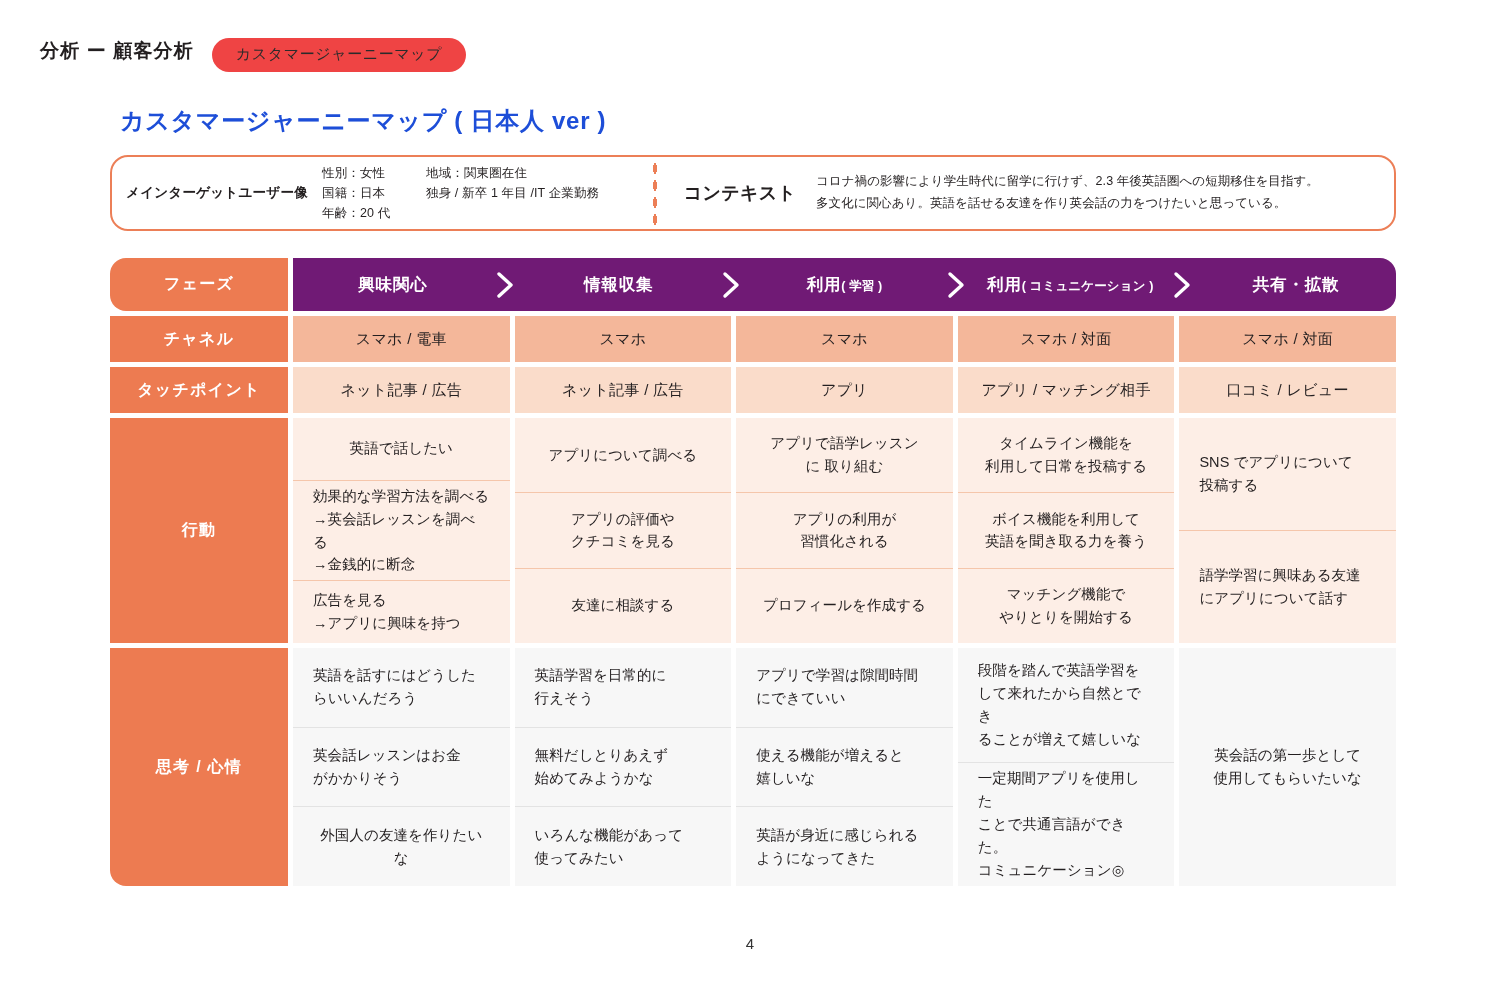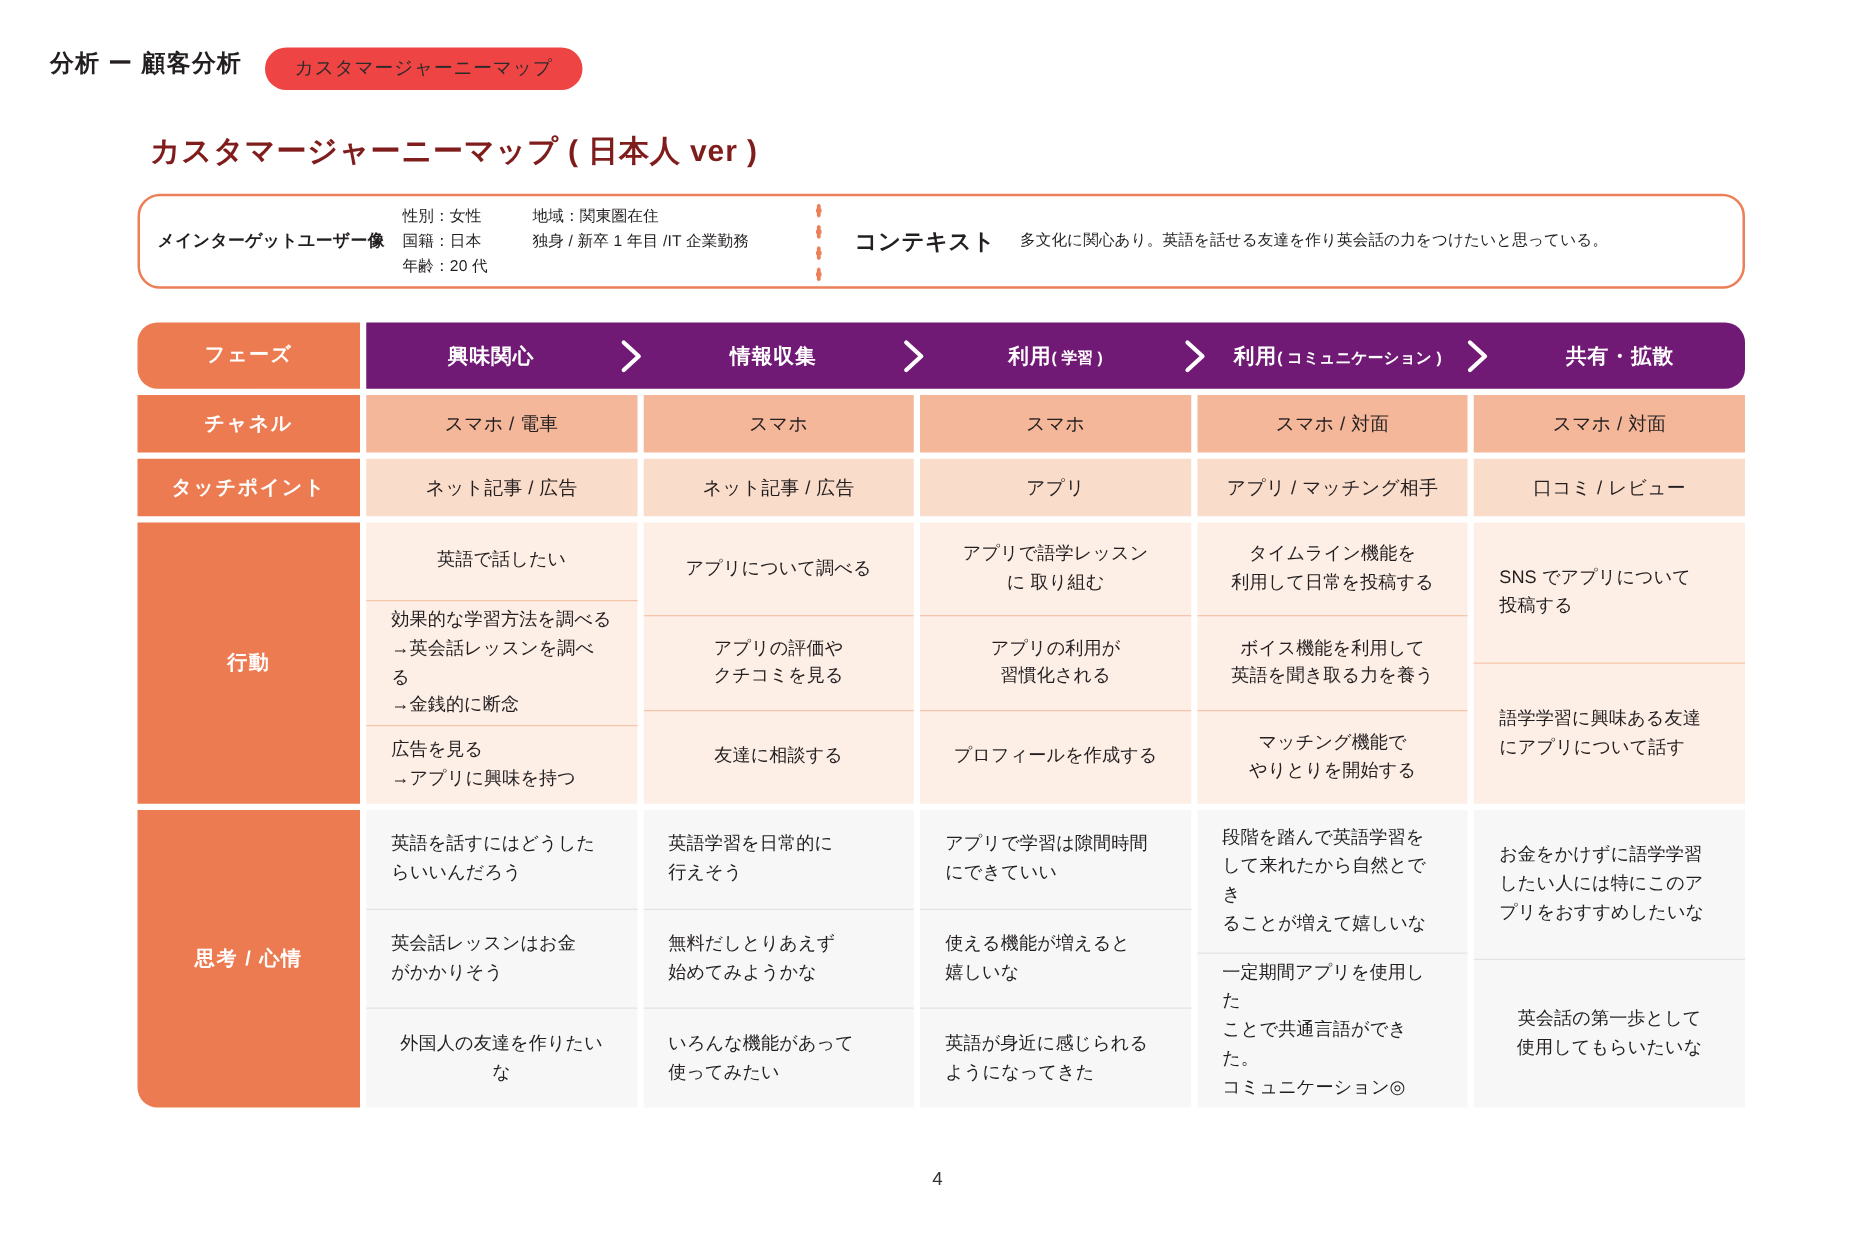--- a/index.html
+++ b/index.html
@@ -20,21 +20,21 @@
   }
   .bc-text { font-size: 19px; font-weight: 700; letter-spacing: .06em; color:#231f20; }
   .bc-pill {
     background: #ef4444; border-radius: 20px;
     padding: 7px 24px 8px; font-size: 15px; letter-spacing: .04em; color:#2b2b2b;
   }
 
   
   .slide-title {
     position: absolute; left: 120px; top: 105px;
-    font-size: 24px; font-weight: 700; letter-spacing: .03em; color:#7f1d1d;
+    font-size: 24px; font-weight: 700; letter-spacing: .03em; color:#1d4ed8;
   }
 
   
   .persona {
     position: absolute; left: 110px; top: 155px;
     width: 1286px; height: 76px;
     border: 2.5px solid #ec7f57; border-radius: 18px;
     display: flex; align-items: center;
   }
   .persona-label {
@@ -150,20 +150,21 @@
         <div>年齢：20 代</div>
       </div>
       <div class="persona-col c2">
         <div>地域：関東圏在住</div>
         <div>独身 / 新卒 1 年目 /IT 企業勤務</div>
       </div>
     </div>
     <div class="dot-divider"></div>
     <div class="context-label">コンテキスト</div>
     <div class="context-body">
+      <div>コロナ禍の影響により学生時代に留学に行けず、2.3 年後英語圏への短期移住を目指す。</div>
       <div>多文化に関心あり。英語を話せる友達を作り英会話の力をつけたいと思っている。</div>
     </div>
   </div>
 
   <div class="grid">
 
     <div class="phase-row">
       <div class="rowlabel phase-lab">フェーズ</div>
       <div class="phase-bar">
         <div class="phase-label">
@@ -415,27 +416,20 @@
             </div>
           <div class="th-item">
               <div style="width: 100%;">
                 <div>一定期間アプリを使用した</div>
                 <div>ことで共通言語ができた。</div>
                 <div>コミュニケーション◎</div>
               </div>
             </div>
         </div>
         <div class="col th-col">
-          <div class="th-item">
-              <div style="width: 100%;">
-                <div>お金をかけずに語学学習</div>
-                <div>したい人には特にこのア</div>
-                <div>プリをおすすめしたいな</div>
-              </div>
-            </div>
           <div class="th-item ctr">
               <div style="width: 100%;">
                 <div>英会話の第一歩として</div>
                 <div>使用してもらいたいな</div>
               </div>
             </div>
         </div>
       </div>
     </div>
 

